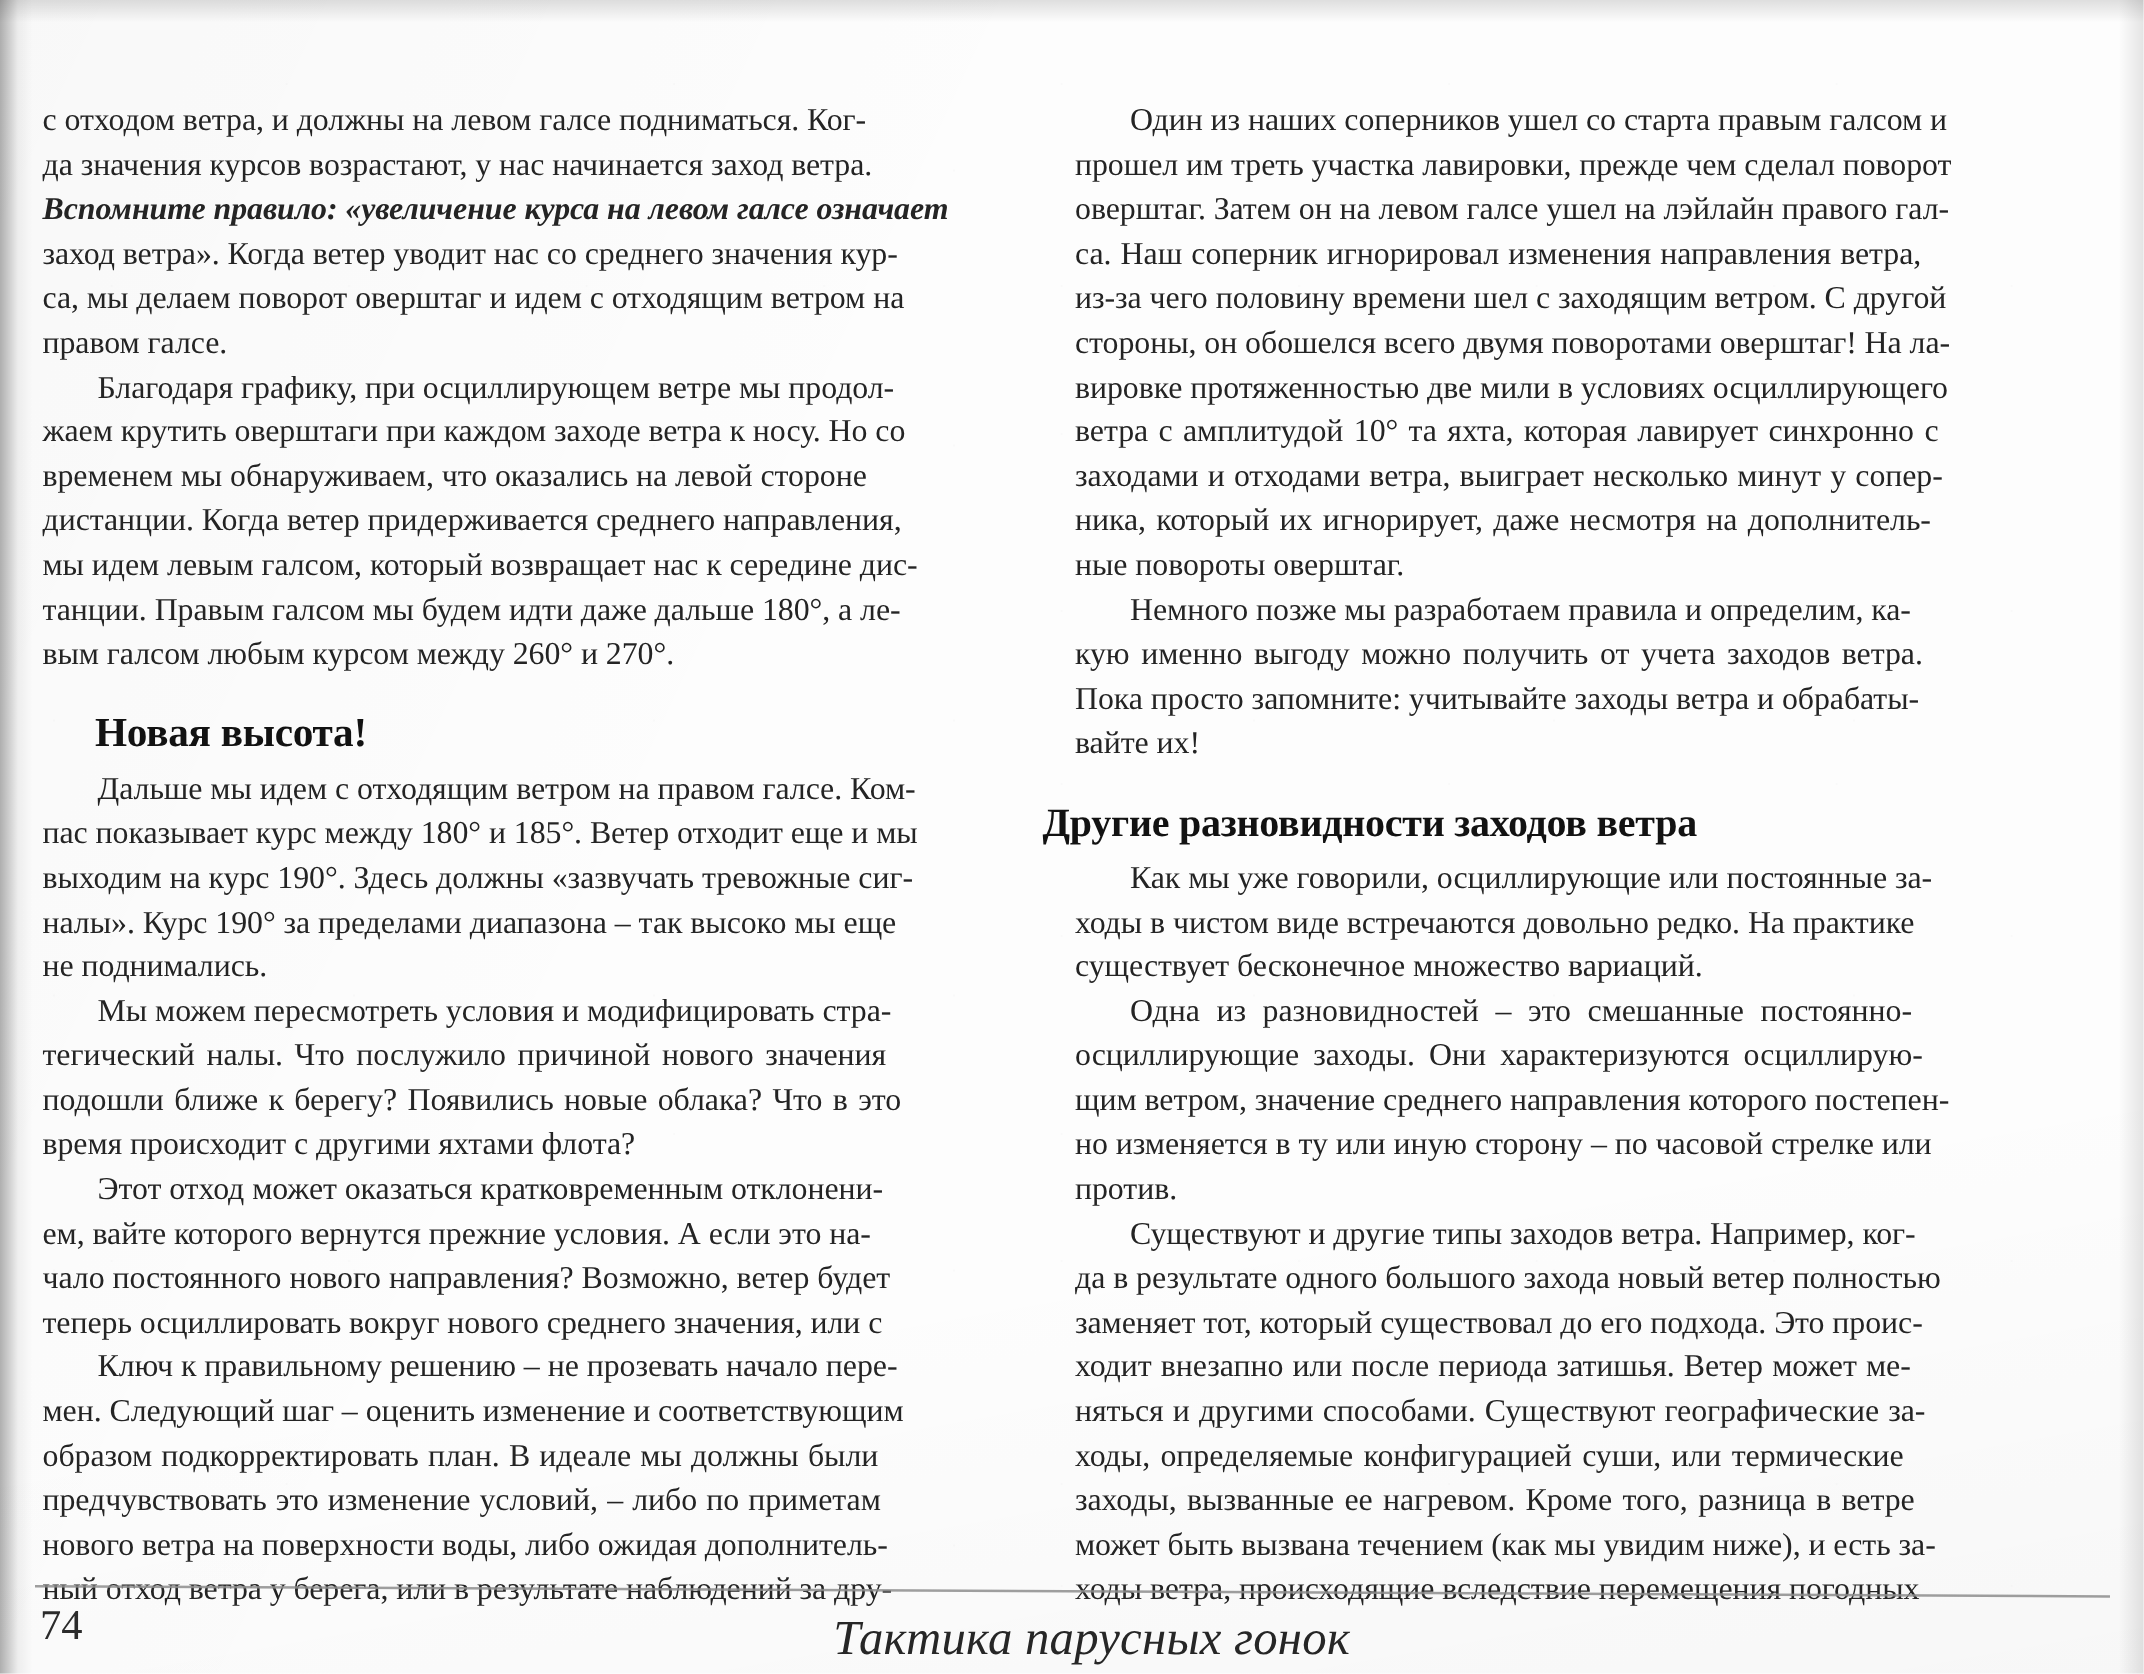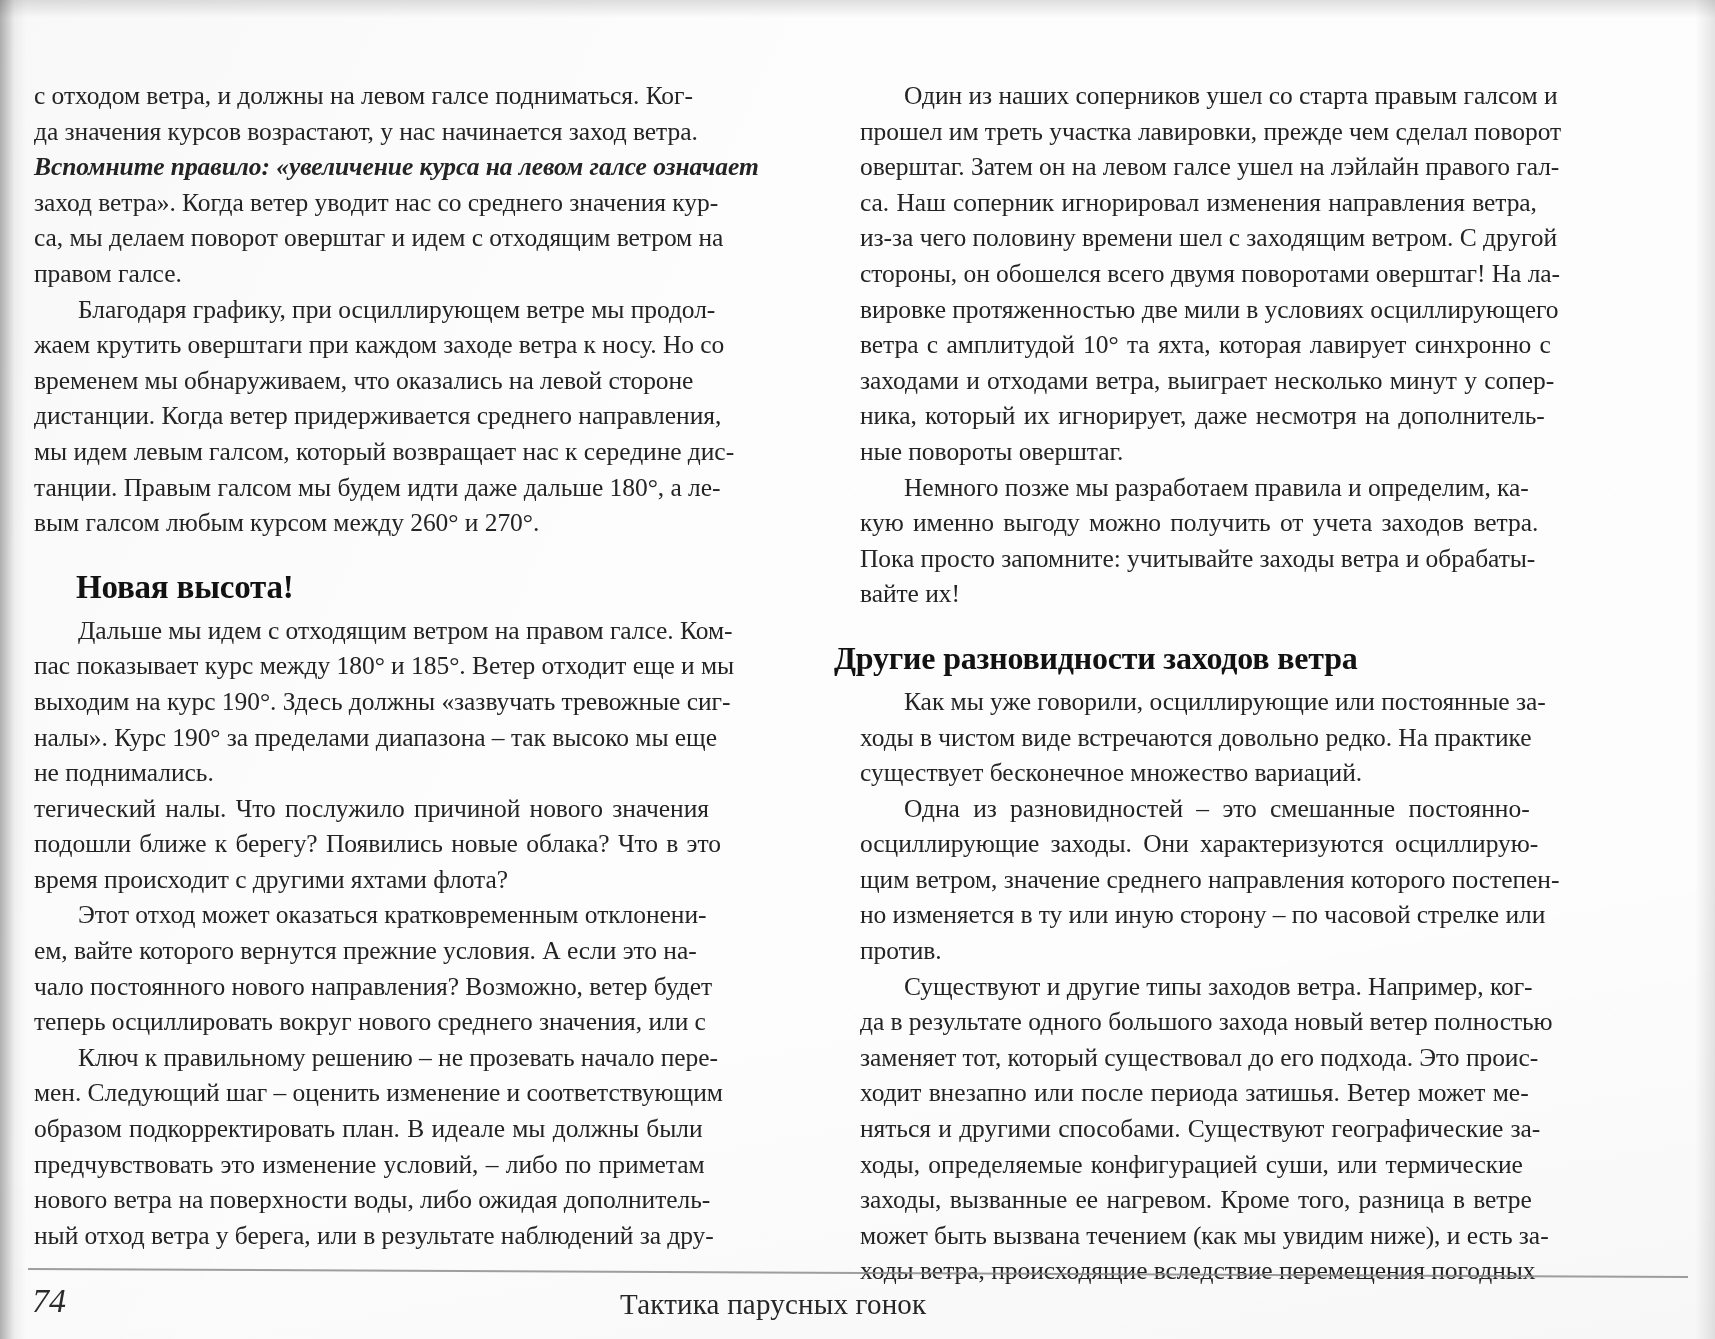--- a/index.html
+++ b/index.html
@@ -109,30 +109,30 @@
     background: #8d8d8d;
     transform: rotate(0.28deg);
     transform-origin: left center;
     opacity: 0.85;
   }
   .page-number {
     position: absolute;
     left: 32px;
     top: 36px;
     font-size: 34px;
-    font-style: italic;
     color: #2b2b2b;
   }
   .running-title {
     position: absolute;
     left: 620px;
     top: 42px;
     width: 460px;
-    text-align: left;
-    font-size: 29px;
+    text-align: right;
+    font-size: 39px;
+    font-style: italic;
     color: #262626;
     letter-spacing: 0.2px;
   }
 
   
   .speckle {
     position: absolute;
     inset: 0;
     pointer-events: none;
     opacity: 0.5;
@@ -178,20 +178,21 @@
 
       <div class="para">
         <span class="ln" style="text-indent:44px">Дальше мы идем с отходящим ветром на правом галсе. Ком-</span>
         <span class="ln">пас показывает курс между 180° и 185°. Ветер отходит еще и мы</span>
         <span class="ln">выходим на курс 190°. Здесь должны «зазвучать тревожные сиг-</span>
         <span class="ln">налы». Курс 190° за пределами диапазона – так высоко мы еще</span>
         <span class="ln">не поднимались.</span>
       </div>
 
       <div class="para">
+        <span class="ln" style="text-indent:44px">Мы можем пересмотреть условия и модифицировать стра-</span>
         <span class="ln" style="word-spacing:3px">тегический налы. Что послужило причиной нового значения</span>
         <span class="ln" style="word-spacing:2px">подошли ближе к берегу? Появились новые облака? Что в это</span>
         <span class="ln">время происходит с другими яхтами флота?</span>
       </div>
 
       <div class="para">
         <span class="ln" style="text-indent:44px">Этот отход может оказаться кратковременным отклонени-</span>
         <span class="ln">ем, вайте которого вернутся прежние условия. А если это на-</span>
         <span class="ln">чало постоянного нового направления? Возможно, ветер будет</span>
         <span class="ln">теперь осциллировать вокруг нового среднего значения, или с</span>

